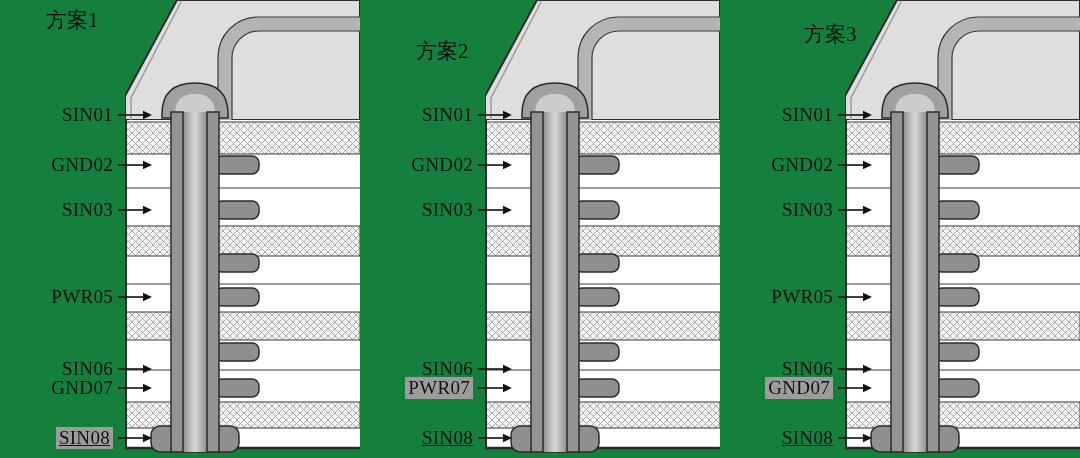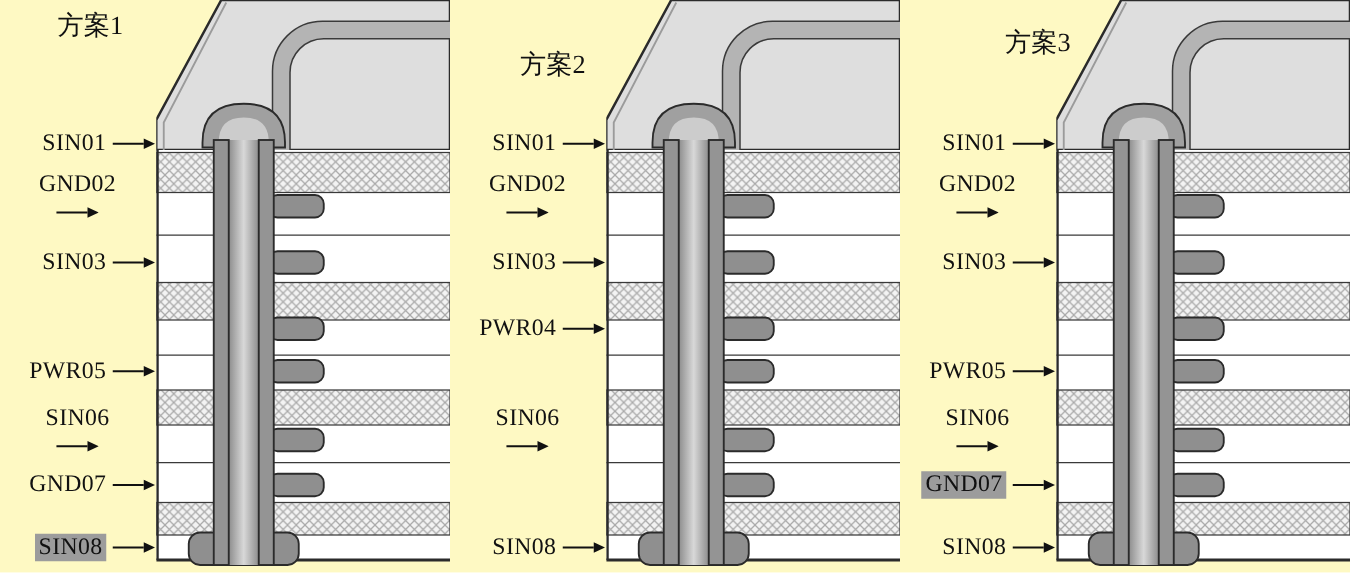--- a/index.html
+++ b/index.html
@@ -1,35 +1,35 @@
 <!DOCTYPE html>
 <html><head>
 <meta charset="utf-8">
 <style>
   html,body{margin:0;padding:0;background:#ffffff;}
   .stage{
-    position:relative;width:1080px;height:458px;background:#fef9c3;overflow:hidden;
+    position:relative;width:1080px;height:458px;background:#15803d;overflow:hidden;
     font-family:"Liberation Serif","DejaVu Serif",serif;color:#111;
   }
   .panel{position:absolute;top:0;height:458px;width:360px;}
   .panel.p0{left:0;}
   .panel.p1{left:360px;}
   .panel.p2{left:720px;}
   .title{position:absolute;top:6px;left:46px;font-size:21px;white-space:nowrap;}
   .p1 .title{left:56px;margin-top:31px;}
   .p2 .title{left:84px;margin-top:14px;}
   .row{
     position:absolute;left:0;width:124px;height:22px;
-    display:flex;align-items:center;justify-content:flex-end;gap:5px;
+    display:flex;align-items:center;justify-content:flex-end;gap:5px;padding-left:28px;
   }
   .row .lbl{font-size:19px;letter-spacing:.3px;white-space:nowrap;line-height:22px;}
   .row .lbl.hl{background:#9c9c9c;padding:0 3px;}
   .arrow{width:34px;height:12px;flex:0 0 auto;display:block;}
-  .row-0{top:104px;} .row-1{top:154px;flex-direction:column;} .row-2{top:199px;} .row-3{top:252px;}
-  .row-4{top:286px;text-align:right;} .row-5{top:341px;flex-direction:column;} .row-6{top:377px;} .row-7{top:427px;}
+  .row-0{top:104px;} .row-1{top:154px;} .row-2{top:199px;} .row-3{top:252px;}
+  .row-4{top:286px;text-align:right;} .row-5{top:358px;} .row-6{top:377px;} .row-7{top:427px;text-decoration:underline;}
   .draw{position:absolute;left:125px;top:0;width:235px;height:458px;display:block;}
 </style>
 </head>
 <body>
 
 <svg width="0" height="0" style="position:absolute" aria-hidden="true">
   <defs>
     <pattern id="xh" width="7" height="7" patternUnits="userSpaceOnUse">
       <rect width="7" height="7" fill="#f3f3f3"></rect>
       <path d="M0,0 L7,7 M7,0 L0,7" stroke="#aaaaaa" stroke-width="1"></path>
@@ -159,29 +159,29 @@
           <polygon points="25,1.8 34,6 25,10.2" fill="#111"></polygon>
         </svg>
       </div>
     <div class="row row-2">
         <span class="lbl">SIN03</span>
         <svg class="arrow" viewBox="0 0 34 12">
           <line x1="0" y1="6" x2="25" y2="6" stroke="#111" stroke-width="1.6"></line>
           <polygon points="25,1.8 34,6 25,10.2" fill="#111"></polygon>
         </svg>
       </div>
-    <div class="row row-3">
-        <span class="lbl">PWR04</span>
-        <svg class="arrow" viewBox="0 0 34 12">
-          <line x1="0" y1="6" x2="25" y2="6" stroke="#111" stroke-width="1.6"></line>
-          <polygon points="25,1.8 34,6 25,10.2" fill="#111"></polygon>
-        </svg>
-      </div>
     <div class="row row-5">
         <span class="lbl">SIN06</span>
+        <svg class="arrow" viewBox="0 0 34 12">
+          <line x1="0" y1="6" x2="25" y2="6" stroke="#111" stroke-width="1.6"></line>
+          <polygon points="25,1.8 34,6 25,10.2" fill="#111"></polygon>
+        </svg>
+      </div>
+    <div class="row row-6">
+        <span class="lbl hl">PWR07</span>
         <svg class="arrow" viewBox="0 0 34 12">
           <line x1="0" y1="6" x2="25" y2="6" stroke="#111" stroke-width="1.6"></line>
           <polygon points="25,1.8 34,6 25,10.2" fill="#111"></polygon>
         </svg>
       </div>
     <div class="row row-7">
         <span class="lbl">SIN08</span>
         <svg class="arrow" viewBox="0 0 34 12">
           <line x1="0" y1="6" x2="25" y2="6" stroke="#111" stroke-width="1.6"></line>
           <polygon points="25,1.8 34,6 25,10.2" fill="#111"></polygon>

